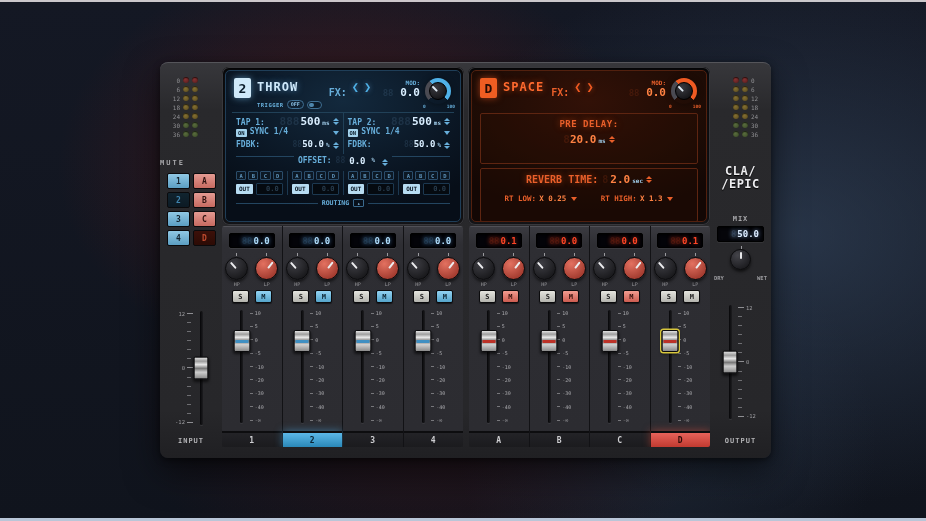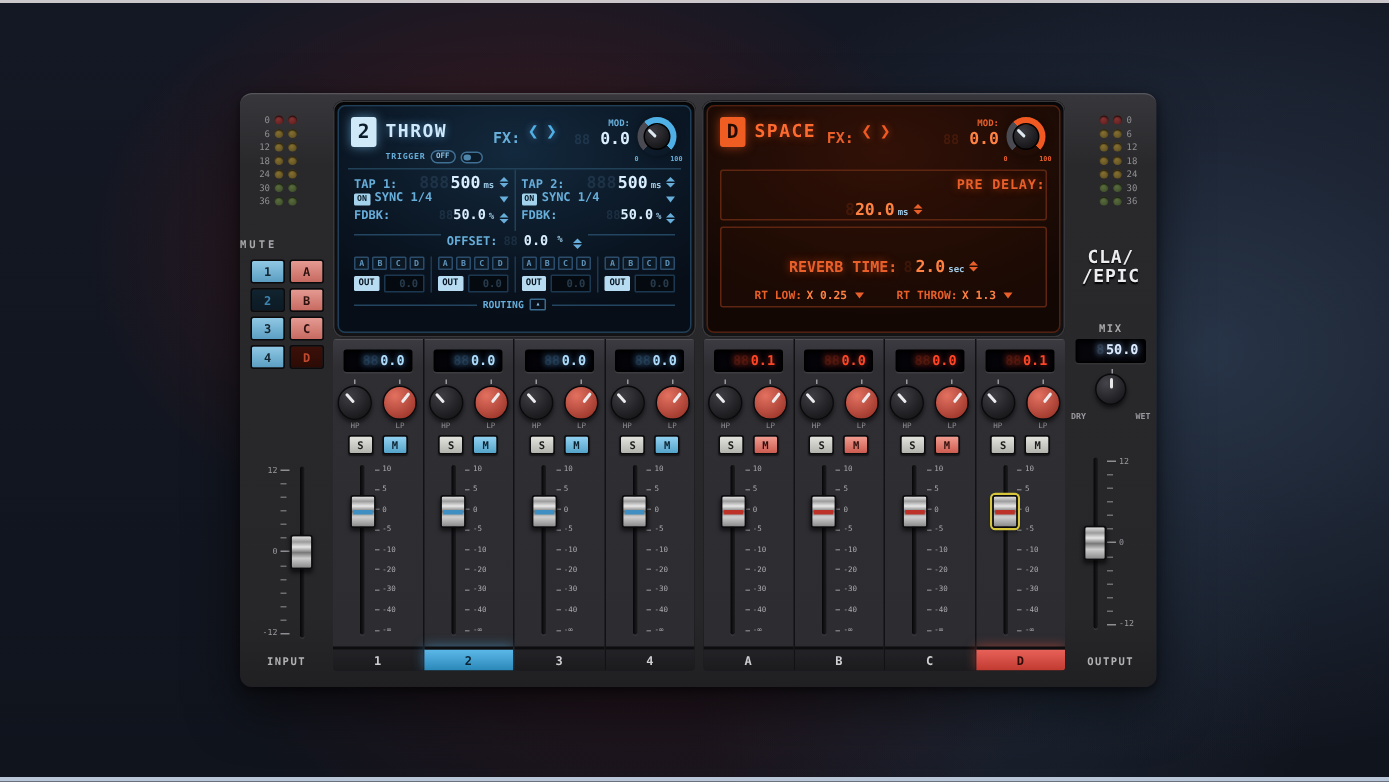--- a/index.html
+++ b/index.html
@@ -151,24 +151,24 @@
   .route-outrow{display:flex;gap:3px;margin-top:3px;align-items:center;}
   .route-out{background:#b7dcf2;color:#081420;font-size:6px;line-height:10px;padding:0 3px;border-radius:1px;cursor:pointer;}
   .route-val{flex:1;background:#050a10;border:1px solid #1c3850;color:rgba(130,185,235,.28);
     font-size:7px;text-align:right;padding:1px 3px;border-radius:1px;}
   .routing-footer{display:flex;align-items:center;gap:4px;margin:4px 10px 0;font-size:6.5px;}
   .collapse-box{width:11px;height:8px;border:1px solid #3a6a8e;border-radius:1px;display:flex;align-items:center;
     justify-content:center;font-size:5px;color:#8cc2e6;cursor:pointer;}
   
   .sp-grid{display:flex;flex-wrap:wrap;gap:4px;margin:2px 8px 0;}
   .sp-box{border:1px solid #5e2511;border-radius:2px;background:rgba(46,14,5,.25);}
-  .sp-box.half{flex:1;height:34px;padding-top:5px;text-align:right;}
+  .sp-box.half{flex:1;height:51px;padding-top:5px;text-align:center;}
   .sp-label{font-size:9px;letter-spacing:.5px;}
   .sp-value{font-size:11px;color:var(--bright);margin-top:4px;display:flex;justify-content:center;align-items:baseline;}
-  .sp-box.full{width:100%;height:54px;padding-top:19px;}
+  .sp-box.full{width:100%;height:54px;padding-top:4px;}
   .rv-line{display:flex;justify-content:center;align-items:baseline;font-size:10px;}
   .rv-line .big-val{margin-left:2px;font-size:11px;}
   .rt-row{display:flex;justify-content:space-evenly;margin-top:8px;font-size:7.5px;}
   .rt-item{display:flex;align-items:baseline;gap:3px;}
   .rt-item .chev{margin-left:2px;}
   .rt-val{color:var(--bright);}
   
   .strips{position:absolute;top:163px;left:0;right:0;bottom:11px;display:flex;gap:6px;}
   .strip-group{flex:1;display:flex;gap:1px;background:#121215;border-radius:2px;overflow:hidden;}
   .strip{flex:1;display:flex;flex-direction:column;align-items:center;
@@ -560,21 +560,21 @@
                     <b class="dn"></b>
                   </span>
               </div>
               <div class="rt-row">
                 <span class="rt-item">
                   <span>RT LOW:</span>
                   <span class="rt-val">X 0.25</span>
                   <span class="chev"></span>
                 </span>
                 <span class="rt-item">
-                  <span>RT THROW:</span>
+                  <span>RT HIGH:</span>
                   <span class="rt-val">X 1.3</span>
                   <span class="chev"></span>
                 </span>
               </div>
             </div>
           </div>
         </div>
       </div>
     </div>
 

